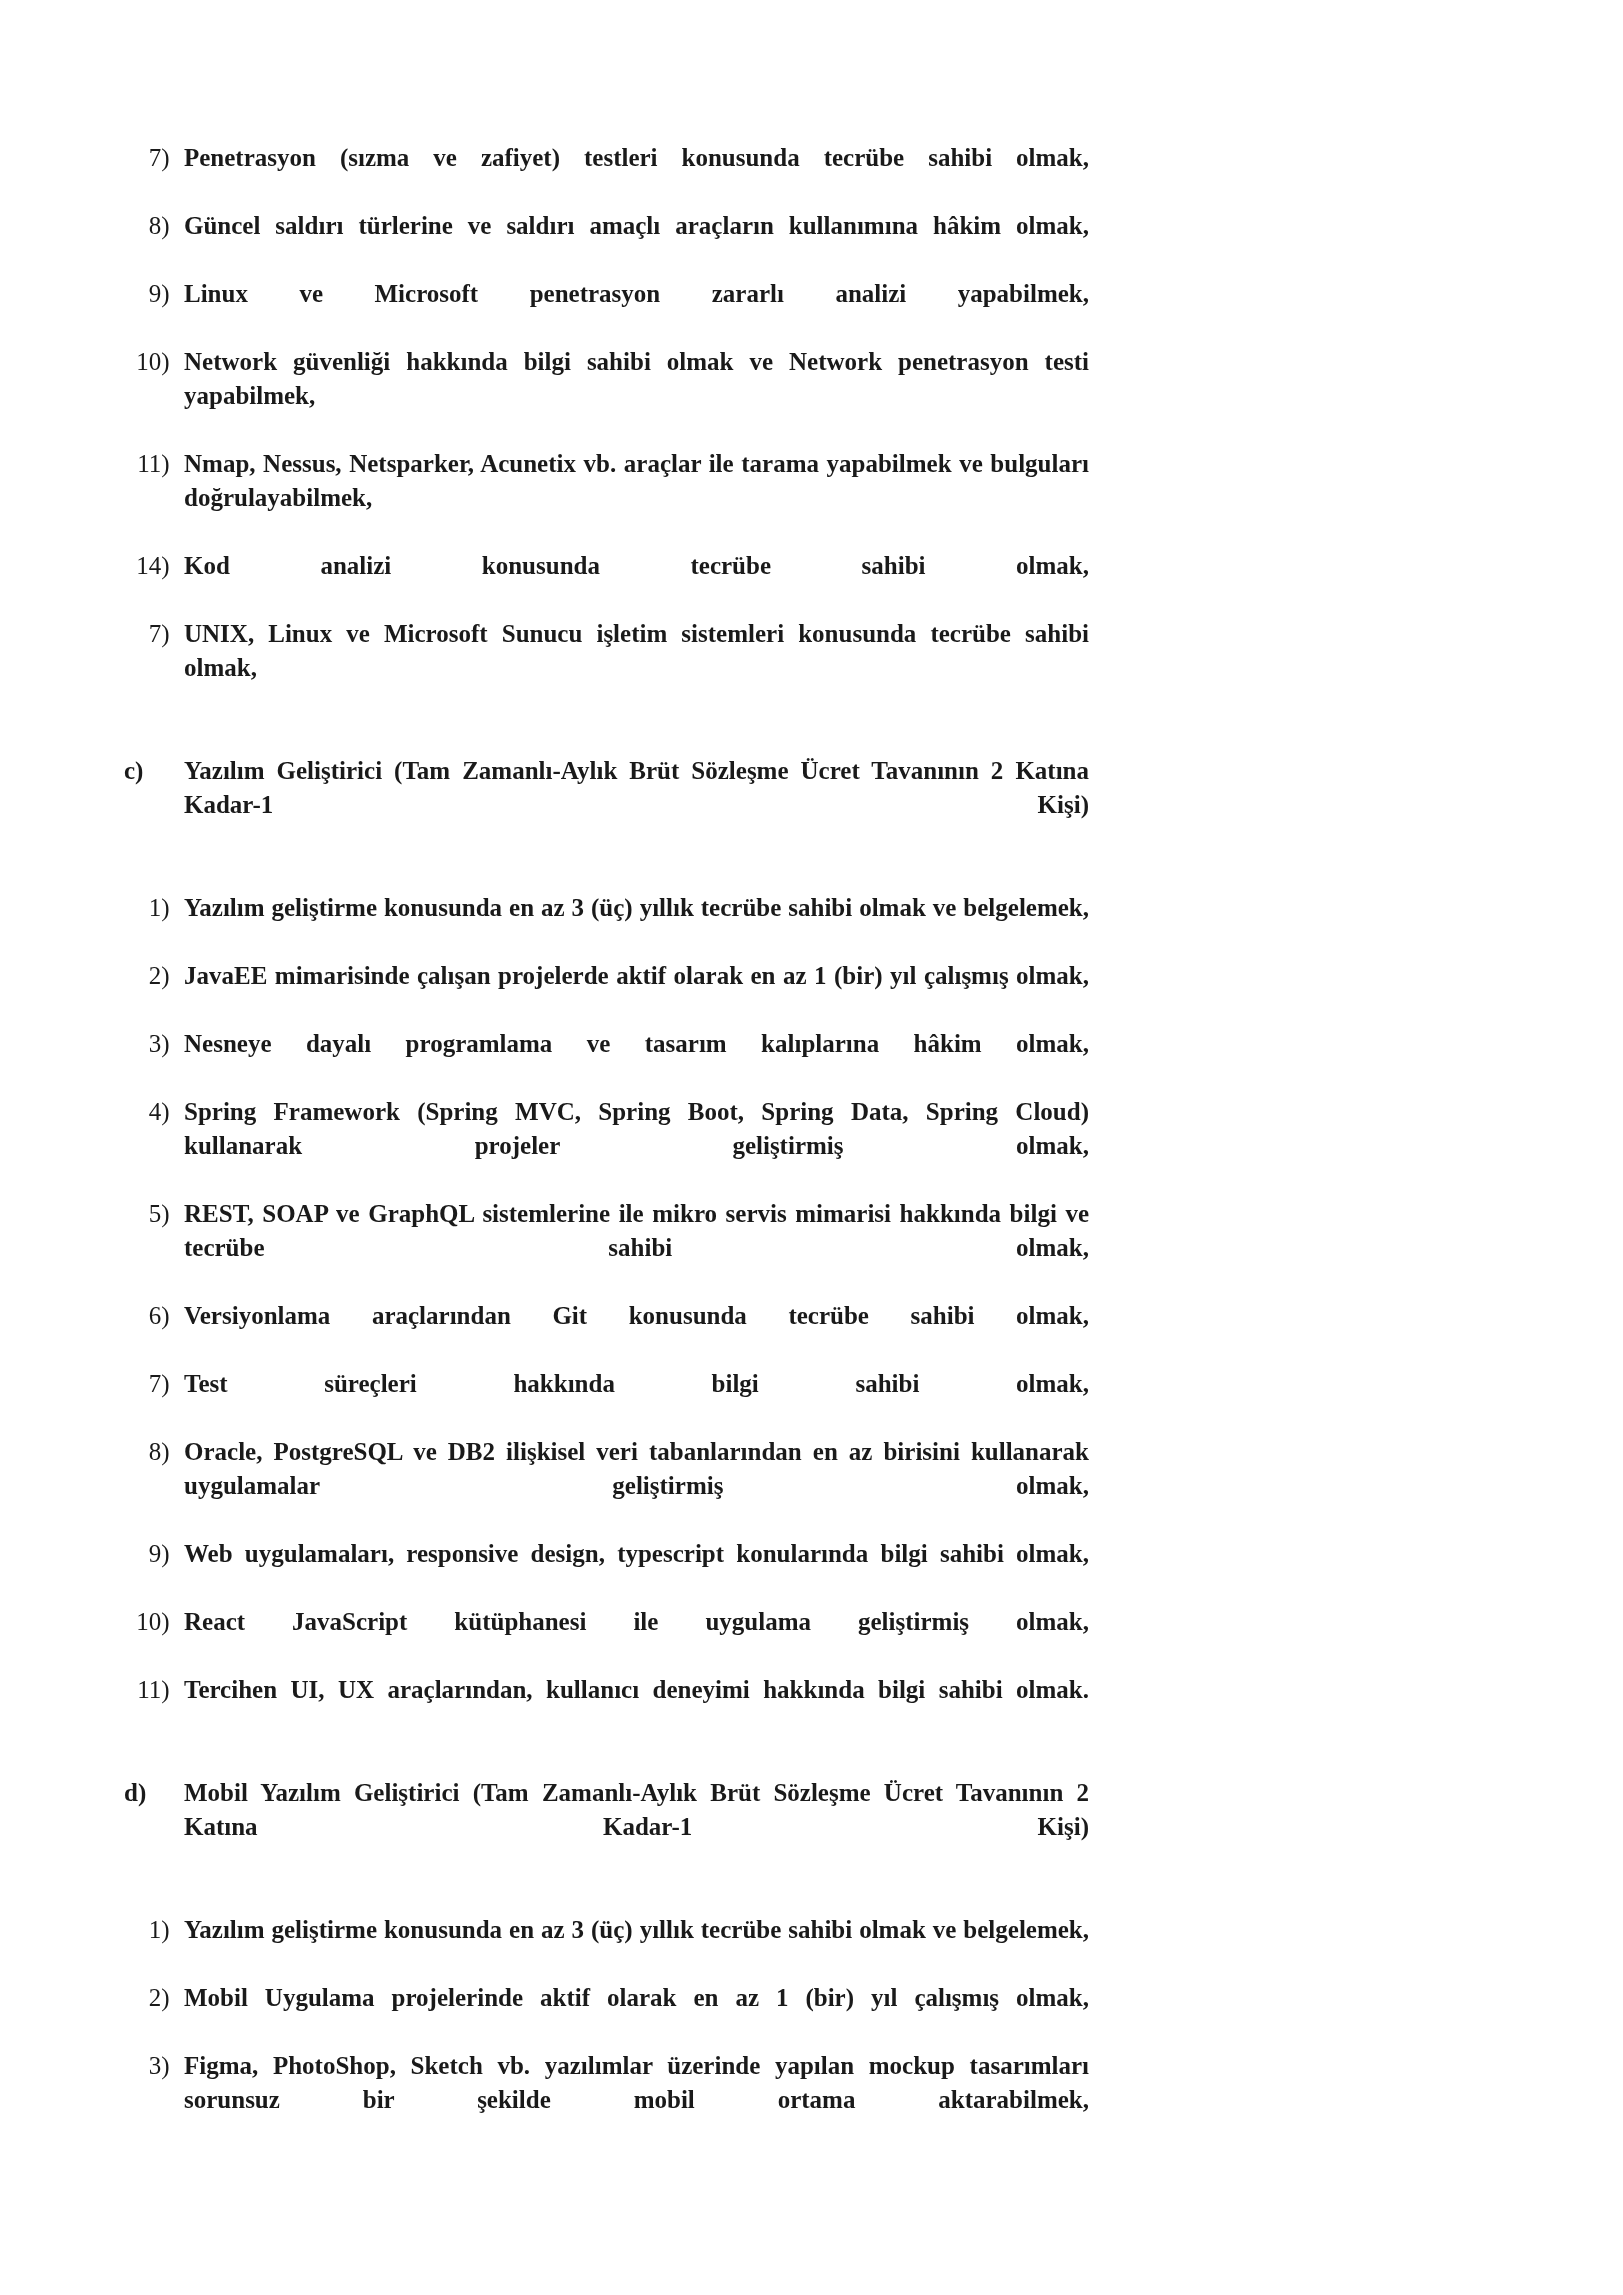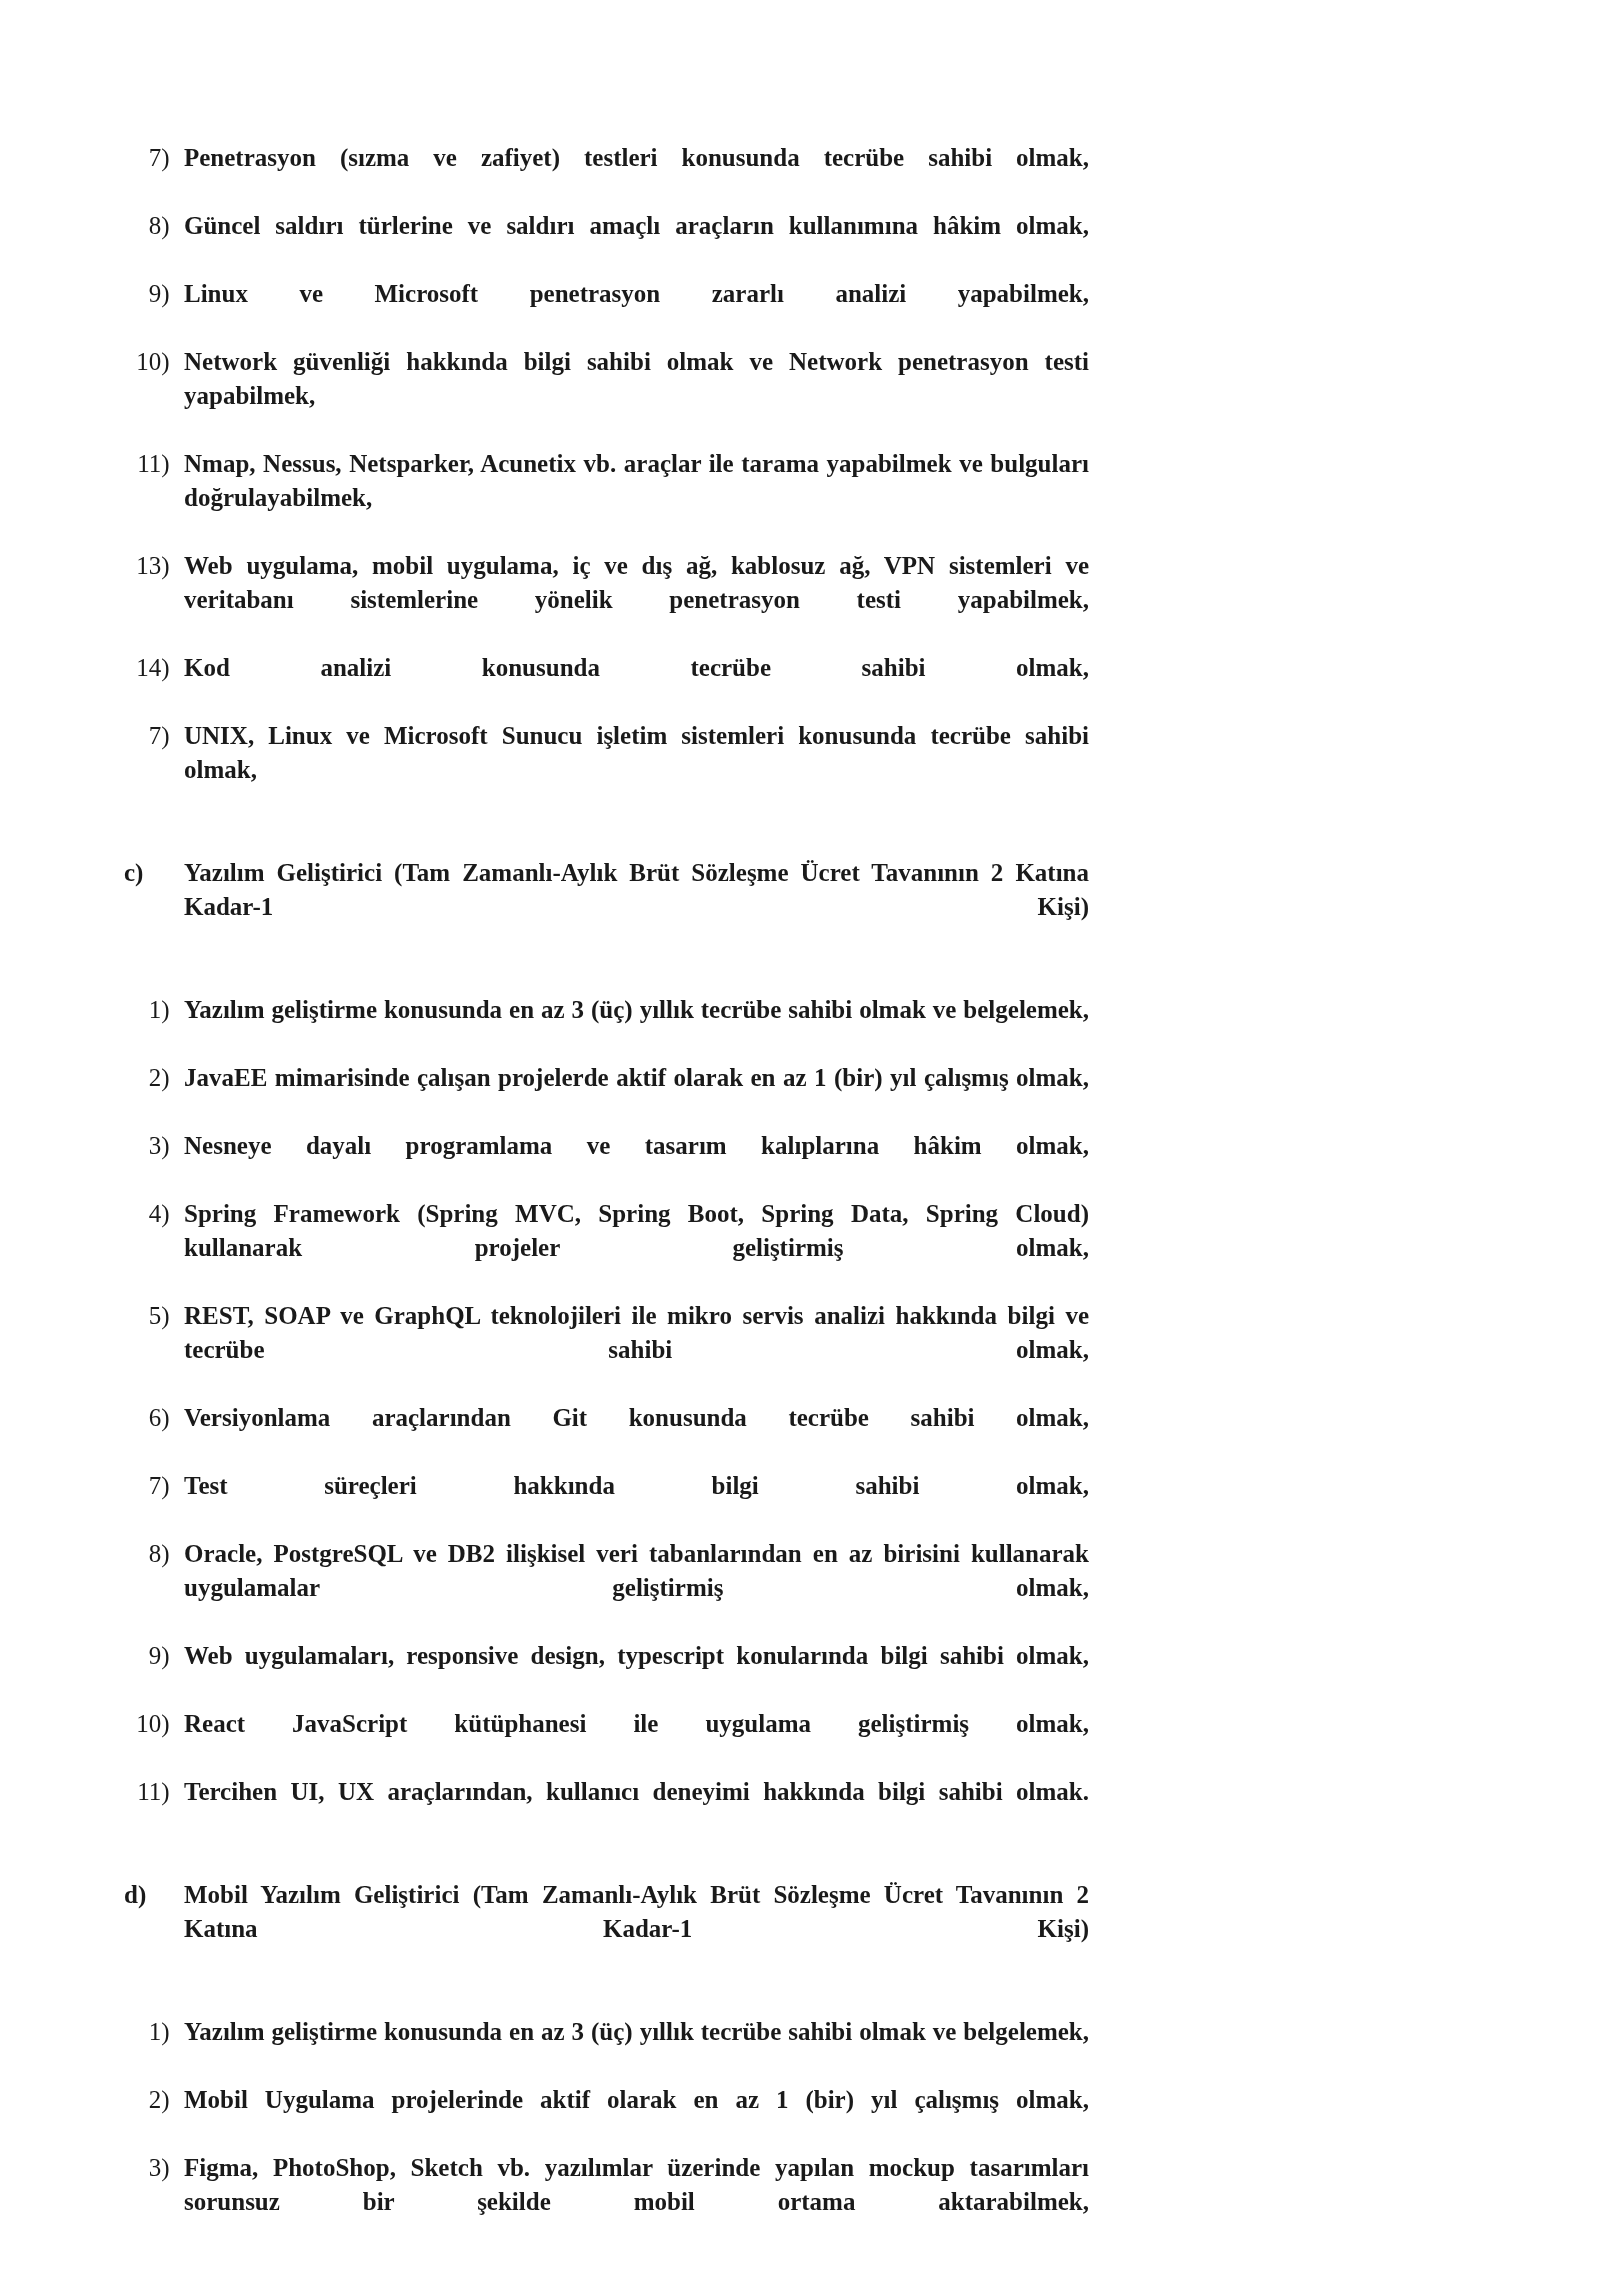--- a/index.html
+++ b/index.html
@@ -121,24 +121,20 @@
           <span class="num-marker">9)</span>
           <span class="num-text">Linux ve Microsoft penetrasyon zararlı analizi yapabilmek,</span>
         </li>
         <li class="num-item">
           <span class="num-marker">10)</span>
           <span class="num-text">Network güvenliği hakkında bilgi sahibi olmak ve Network penetrasyon testi yapabilmek,</span>
         </li>
         <li class="num-item">
           <span class="num-marker">11)</span>
           <span class="num-text">Nmap, Nessus, Netsparker, Acunetix vb. araçlar ile tarama yapabilmek ve bulguları doğrulayabilmek,</span>
-        </li>
-        <li class="num-item">
-          <span class="num-marker">13)</span>
-          <span class="num-text">Web uygulama, mobil uygulama, iç ve dış ağ, kablosuz ağ, VPN sistemleri ve veritabanı sistemlerine yönelik penetrasyon testi yapabilmek,</span>
         </li>
         <li class="num-item">
           <span class="num-marker">14)</span>
           <span class="num-text">Kod analizi konusunda tecrübe sahibi olmak,</span>
         </li>
         <li class="num-item">
           <span class="num-marker">7)</span>
           <span class="num-text">UNIX, Linux ve Microsoft Sunucu işletim sistemleri konusunda tecrübe sahibi olmak,</span>
         </li>
       </ul>
@@ -160,21 +156,21 @@
         <li class="num-item">
           <span class="num-marker">3)</span>
           <span class="num-text">Nesneye dayalı programlama ve tasarım kalıplarına hâkim olmak,</span>
         </li>
         <li class="num-item">
           <span class="num-marker">4)</span>
           <span class="num-text">Spring Framework (Spring MVC, Spring Boot, Spring Data, Spring Cloud) kullanarak projeler geliştirmiş olmak,</span>
         </li>
         <li class="num-item">
           <span class="num-marker">5)</span>
-          <span class="num-text">REST, SOAP ve GraphQL teknolojileri ile mikro servis analizi hakkında bilgi ve tecrübe sahibi olmak,</span>
+          <span class="num-text">REST, SOAP ve GraphQL sistemlerine ile mikro servis mimarisi hakkında bilgi ve tecrübe sahibi olmak,</span>
         </li>
         <li class="num-item">
           <span class="num-marker">6)</span>
           <span class="num-text">Versiyonlama araçlarından Git konusunda tecrübe sahibi olmak,</span>
         </li>
         <li class="num-item">
           <span class="num-marker">7)</span>
           <span class="num-text">Test süreçleri hakkında bilgi sahibi olmak,</span>
         </li>
         <li class="num-item">

